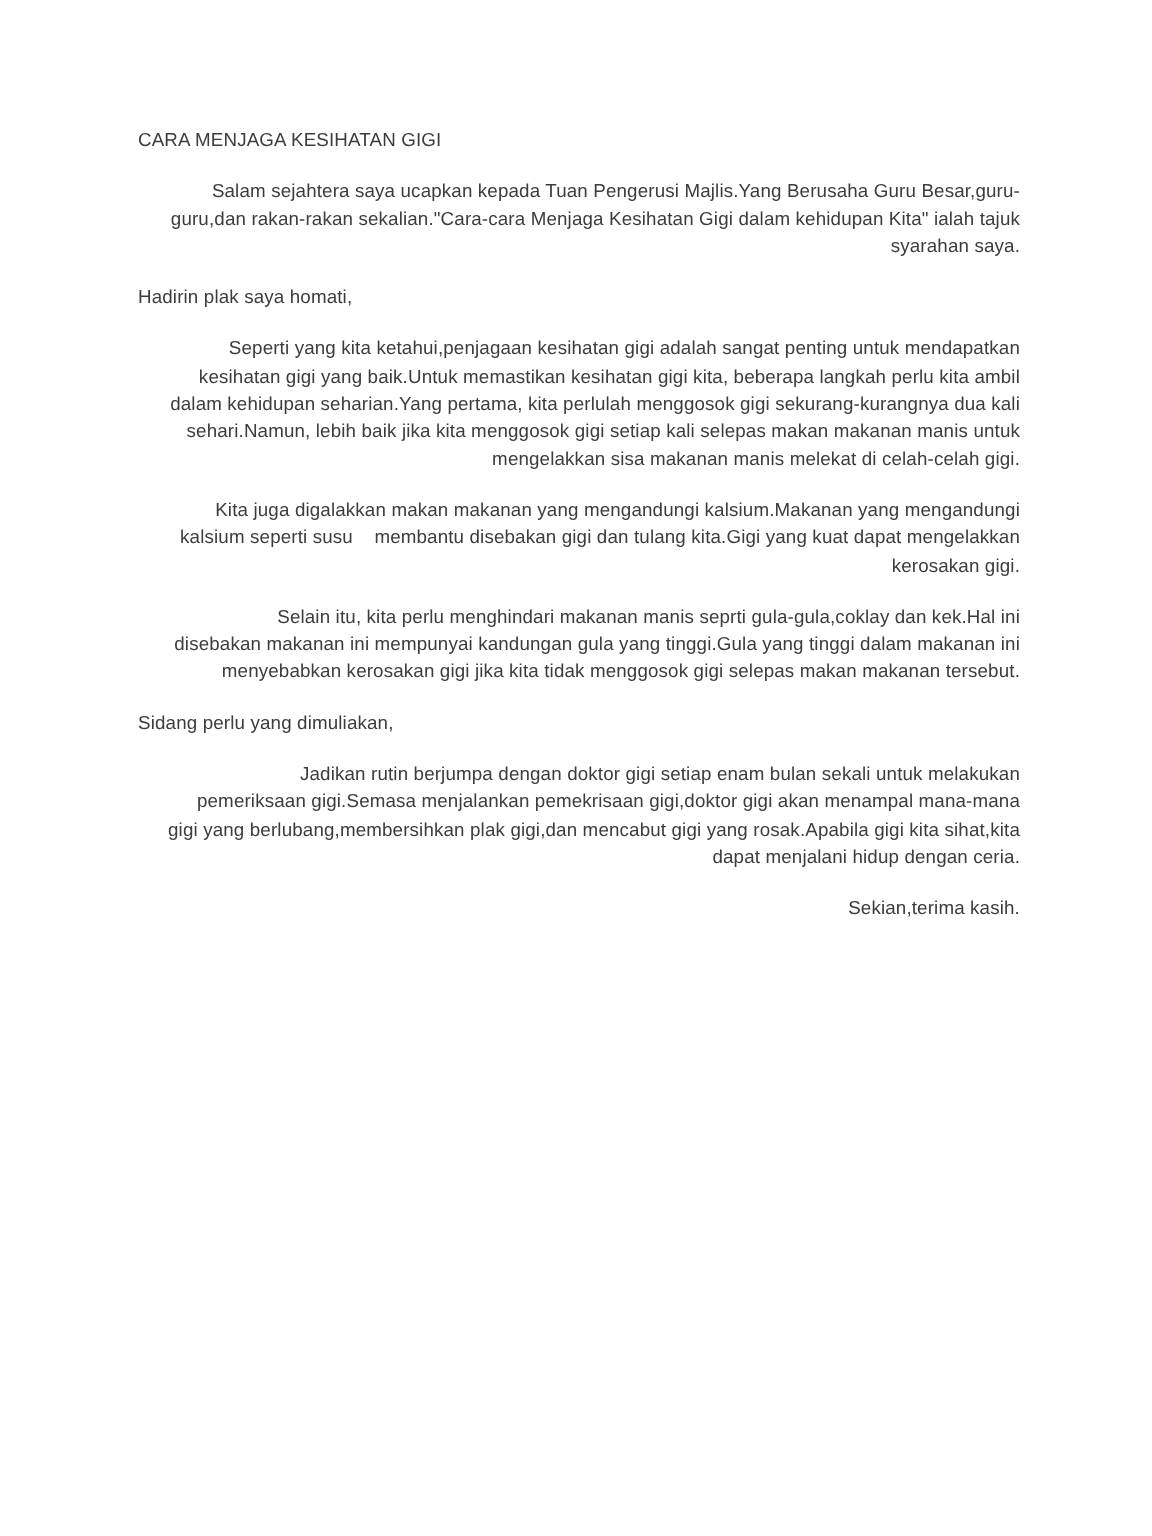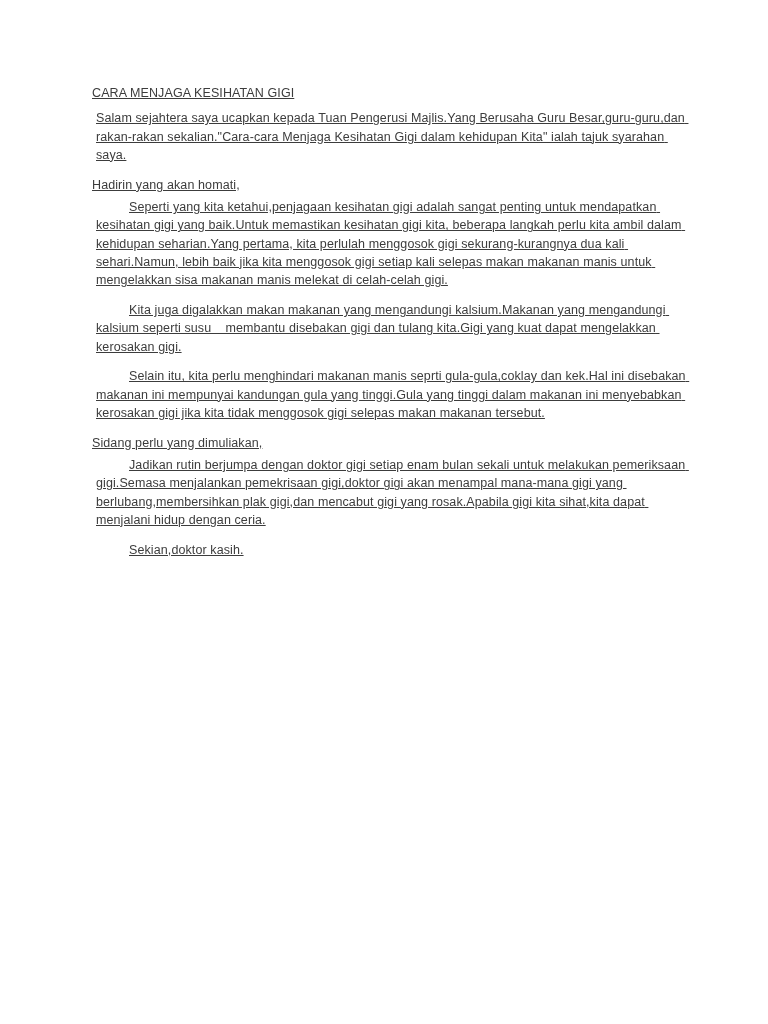--- a/index.html
+++ b/index.html
@@ -13,66 +13,66 @@
   .page {
     position: absolute;
     left: 92px;
     top: 84px;
     width: 604px;
     color: #3c3c3c;
     font-family: "Liberation Sans", sans-serif;
     font-size: 12.5px;
     line-height: 18.3px;
     letter-spacing: 0.1px;
-    text-decoration: underline;
   }
   .doc-title {
     margin: 0 0 7px 0;
   }
   .para {
     margin: 0 0 11.5px 0;
   }
   .salutation {
     margin: 0;
   }
   .body {
-    margin: 4px;
+    margin: 16px;
     white-space: pre-wrap;
+    text-align: right;
   }
   .indent {
     text-indent: 33px;
   }
 </style>
 </head>
 <body>
 
 <div class="page">
 
   <div class="doc-title">CARA MENJAGA KESIHATAN GIGI</div>
 
   <div class="para">
     <p class="body">Salam sejahtera saya ucapkan kepada Tuan Pengerusi Majlis.Yang Berusaha Guru Besar,guru-guru,dan rakan-rakan sekalian."Cara-cara Menjaga Kesihatan Gigi dalam kehidupan Kita" ialah tajuk syarahan saya.</p>
   </div>
 
   <div class="para">
-    <div class="salutation">Hadirin yang akan homati,</div>
+    <div class="salutation">Hadirin plak saya homati,</div>
     <p class="body indent">Seperti yang kita ketahui,penjagaan kesihatan gigi adalah sangat penting untuk mendapatkan kesihatan gigi yang baik.Untuk memastikan kesihatan gigi kita, beberapa langkah perlu kita ambil dalam kehidupan seharian.Yang pertama, kita perlulah menggosok gigi sekurang-kurangnya dua kali sehari.Namun, lebih baik jika kita menggosok gigi setiap kali selepas makan makanan manis untuk mengelakkan sisa makanan manis melekat di celah-celah gigi.</p>
   </div>
 
   <div class="para">
     <p class="body indent">Kita juga digalakkan makan makanan yang mengandungi kalsium.Makanan yang mengandungi kalsium seperti susu    membantu disebakan gigi dan tulang kita.Gigi yang kuat dapat mengelakkan kerosakan gigi.</p>
   </div>
 
   <div class="para">
     <p class="body indent">Selain itu, kita perlu menghindari makanan manis seprti gula-gula,coklay dan kek.Hal ini disebakan makanan ini mempunyai kandungan gula yang tinggi.Gula yang tinggi dalam makanan ini menyebabkan kerosakan gigi jika kita tidak menggosok gigi selepas makan makanan tersebut.</p>
   </div>
 
   <div class="para">
     <div class="salutation">Sidang perlu yang dimuliakan,</div>
     <p class="body indent">Jadikan rutin berjumpa dengan doktor gigi setiap enam bulan sekali untuk melakukan pemeriksaan gigi.Semasa menjalankan pemekrisaan gigi,doktor gigi akan menampal mana-mana gigi yang berlubang,membersihkan plak gigi,dan mencabut gigi yang rosak.Apabila gigi kita sihat,kita dapat menjalani hidup dengan ceria.</p>
   </div>
 
 
   <div class="para">
-    <p class="body indent">Sekian,doktor kasih.</p>
+    <p class="body indent">Sekian,terima kasih.</p>
   </div>
 
 </div>
 
 </body></html>

